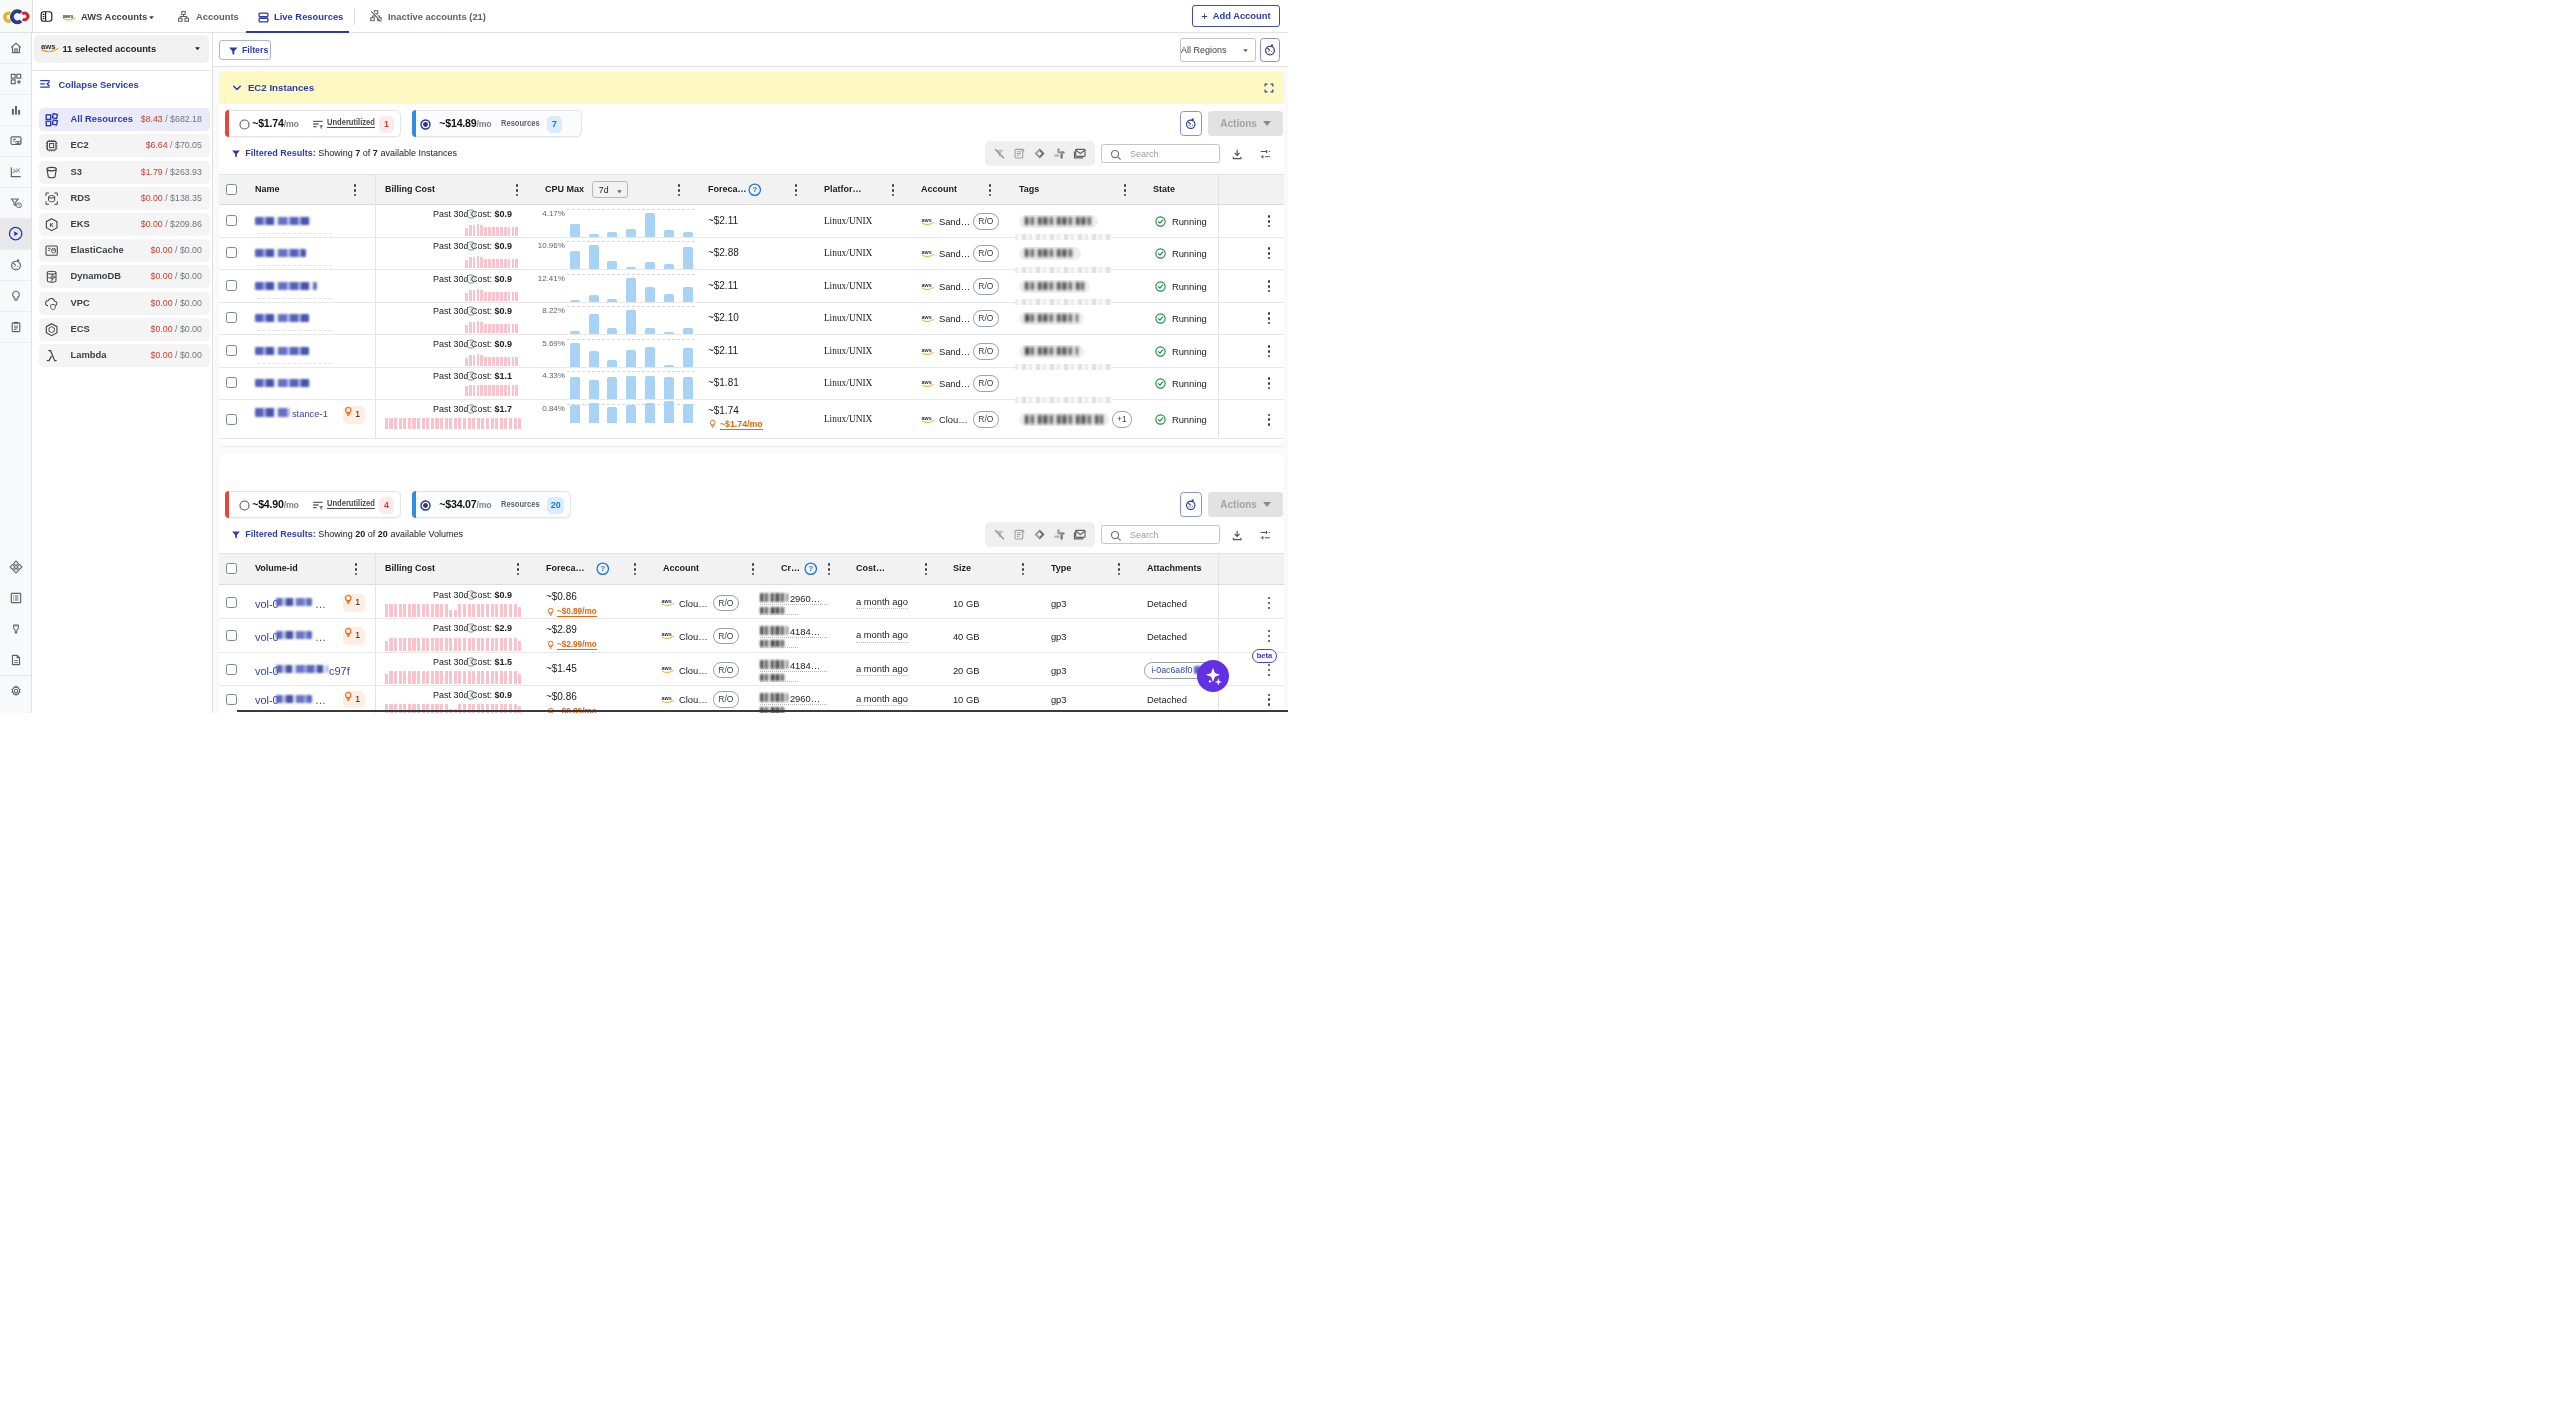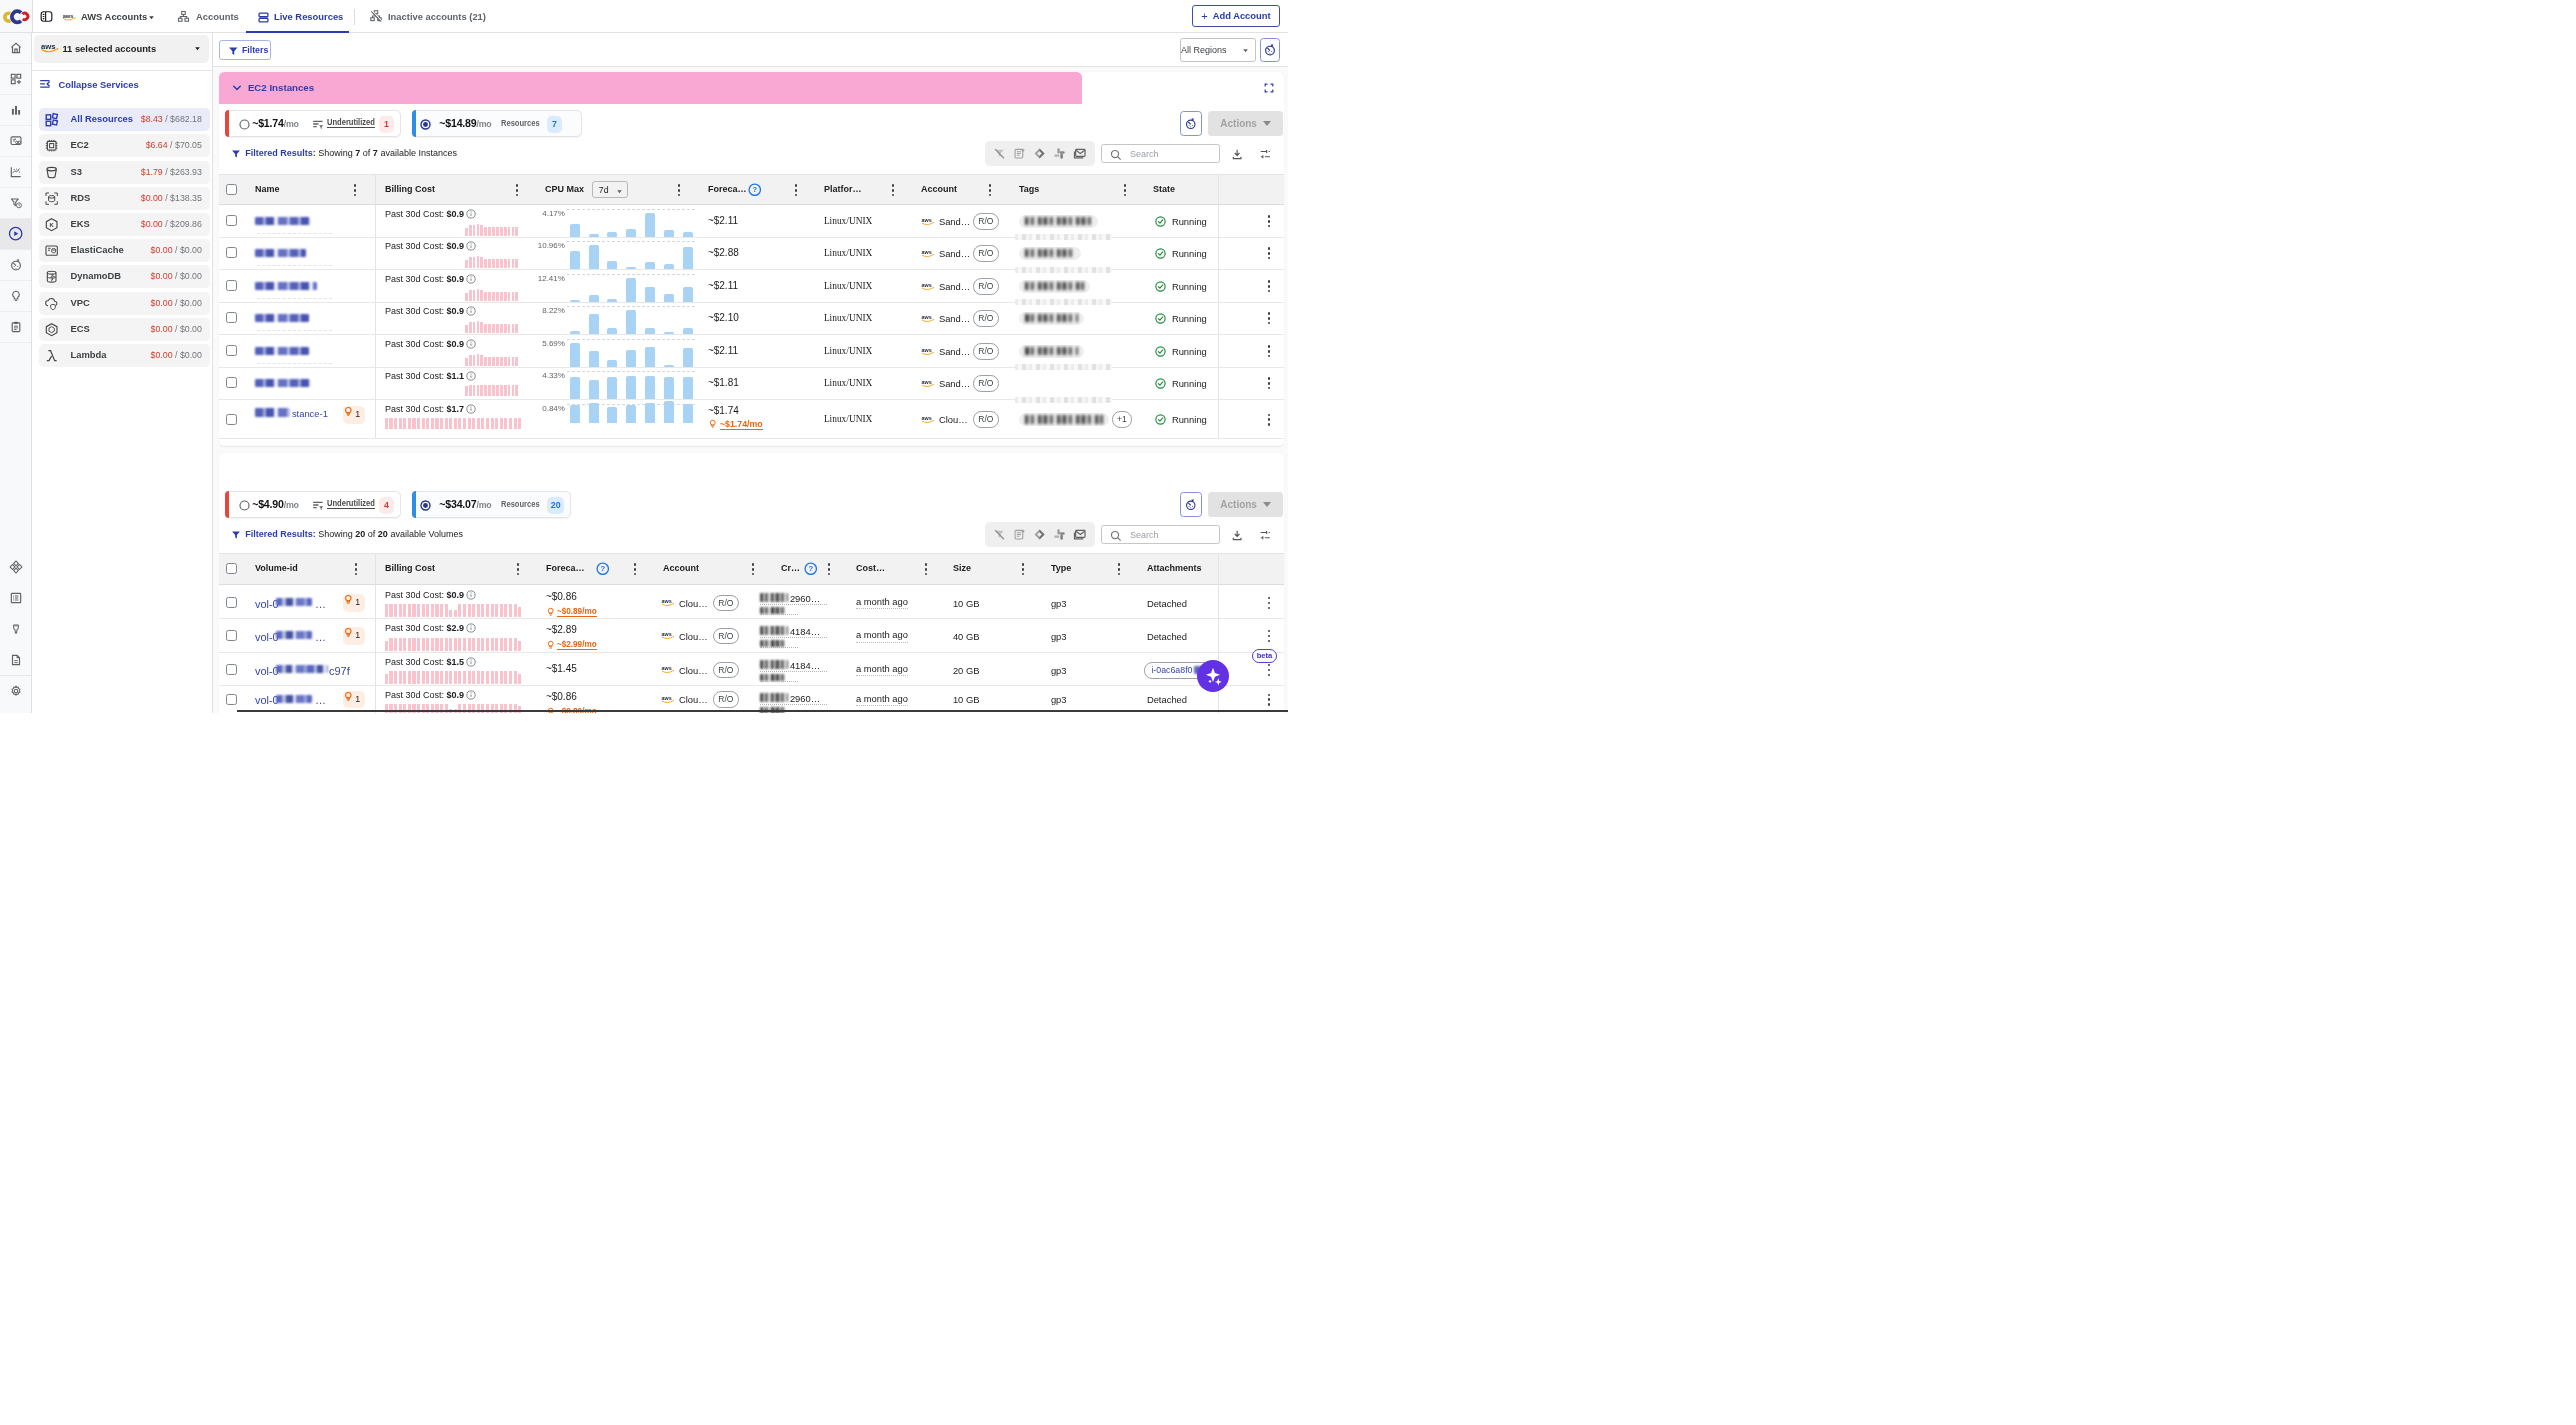--- a/index.html
+++ b/index.html
@@ -30,21 +30,21 @@
 .svcprice b { color:#d33b2c; font-weight:400; }
 
 
 #main { position:absolute; left:213px; top:33px; width:1075px; height:680px; background:#fafafa; }
 #filterrow { position:absolute; left:0; top:0; width:1075px; height:34px; background:#fff; border-bottom:0.6px solid #e3e3e3; }
 #filtersbtn { position:absolute; left:5.9px; top:7px; width:52px; height:20px; font-size:8.8px; border:0.6px solid #aab4de; border-radius:2.9px; color:#2c3cae; font-size:9.4px; font-weight:700; }
 #allregions { position:absolute; left:967px; top:4.7px; width:76px; height:24px; border:0.6px solid #c4c4c4; border-radius:2.9px; color:#3c4043; font-size:9px; }
 #timertop { position:absolute; left:1047px; top:4.7px; width:20px; height:24px; border:0.6px solid #8591d8; border-radius:3.5px; display:flex; align-items:center; justify-content:center; }
 
 .card { position:absolute; left:5.9px; width:1065px; background:#fff; border-radius:5.3px; box-shadow:0 0.6px 1.2px rgba(0,0,0,.08); }
-.cardhead { position:absolute; left:0; top:0; width:863px; height:32px; background:#f9a8d4; border-radius:5.3px 5.3px 0 0; }
+.cardhead { position:absolute; left:0; top:0; width:1065px; height:32px; background:#fef9c3; border-radius:5.3px 5.3px 0 0; }
 .cardtitle { position:absolute; left:29px; top:10px; font-size:9.7px; font-weight:700; color:#2c3cae; }
 .chip { position:absolute; top:38px; height:27px; background:#fff; border:0.6px solid #e4e4e4; border-radius:5.3px; box-shadow:0 0.6px 1.2px rgba(0,0,0,.05); }
 .chipred { }
 .chipblue { background:#fbfcfe; }
 .money { font-size:10.6px; font-weight:700; color:#111; letter-spacing:-0.2px; }
 .permo { font-size:8.8px; color:#80868b; }
 .chipbadge { position:absolute; top:5.3px; width:15.3px; height:17px; border-radius:4.7px; font-size:8.8px; font-weight:700; text-align:center; line-height:17px; }
 .underut { font-size:9px; font-weight:700; color:#4a4a4a; border-bottom:0.9px solid #4a4a4a; transform:scaleX(0.84); transform-origin:left center; }
 .resources { font-size:9px; font-weight:700; color:#5f6368; transform:scaleX(0.84); transform-origin:left center; }
 .actbtn { position:absolute; top:39px; left:989px; width:75px; height:25px; background:#e2e2e2; border-radius:3.5px; color:#a2a2a2; font-size:10px; font-weight:700; text-align:center; line-height:25px; }
@@ -58,21 +58,21 @@
 .thead { position:absolute; left:0; width:1065px; height:31px; background:#f2f2f3; border-top:0.6px solid #e4e4e4; border-bottom:0.6px solid #dcdcdc; }
 .th { position:absolute; top:9.4px; font-size:9px; font-weight:700; color:#1c1c1e; }
 .vdots { position:absolute; top:9.4px; width:2.4px; height:11.8px; }
 .vdots i { display:block; width:2.4px; height:2.4px; border-radius:50%; background:#3c4043; margin:0 0 2.4px 0; }
 .coldiv { position:absolute; width:0.6px; background:#e4e4e6; }
 .checkbox { position:absolute; width:11px; height:11px; border:1.2px solid #80868b; border-radius:2.4px; background:#fff; }
 .trow { position:absolute; left:0; width:1065px; border-bottom:0.6px solid #e8e8e8; }
 .nameblur { position:absolute; height:8.8px; border-radius:1.2px; background:repeating-linear-gradient(90deg,#5560ba 0 7.6px,#a3abd9 7.6px 11px,#4753b0 11px 19px,#eceef8 19px 23px,#6671c4 23px 32px,#b4bbe2 32px 35px); filter:blur(1.2px); }
 .greyblur { position:absolute; border-radius:1.2px; background:repeating-linear-gradient(90deg,#4a4a4a 0 2.9px,#bdbdbd 2.9px 5.3px,#6e6e6e 5.3px 8.2px,#dcdcdc 8.2px 10.6px,#3c3c3c 10.6px 13.5px,#ababab 13.5px 16px); filter:blur(1.3px); }
 .lightstrip { position:absolute; height:5.9px; border-radius:1.2px; background:repeating-linear-gradient(90deg,#ececec 0 3.5px,#f8f8f8 3.5px 7px,#e2e2e2 7px 10.6px,#f5f5f5 10.6px 14px); filter:blur(0.6px); }
-.billing { position:absolute; font-size:9px; color:#202124; }
+.billing { position:absolute; font-size:9px; color:#202124;margin-left:48px; }
 .billing b { font-size:9px; }
 .pinkchart { position:absolute; display:flex; align-items:flex-end; }
 .pinkchart i { display:block; background:#f9c2cd; }
 .bluechart { position:absolute; display:flex; align-items:flex-end; }
 .bluechart i { display:block; background:#a9d3f5; border-radius:1.8px 1.8px 0 0; }
 .cpulabel { position:absolute; font-size:8px; color:#5f6368; text-align:right; width:35px; }
 .dashline { position:absolute; height:0; border-top:1.2px dashed #d8d8d8; }
 .fcast { position:absolute; font-size:10px; color:#1b1b1b; }
 .orangefc { position:absolute; font-size:8.8px; font-weight:700; color:#e8650c; border-bottom:0.9px solid #e8650c; }
 .orangefc.sm { font-size:8.2px; }

